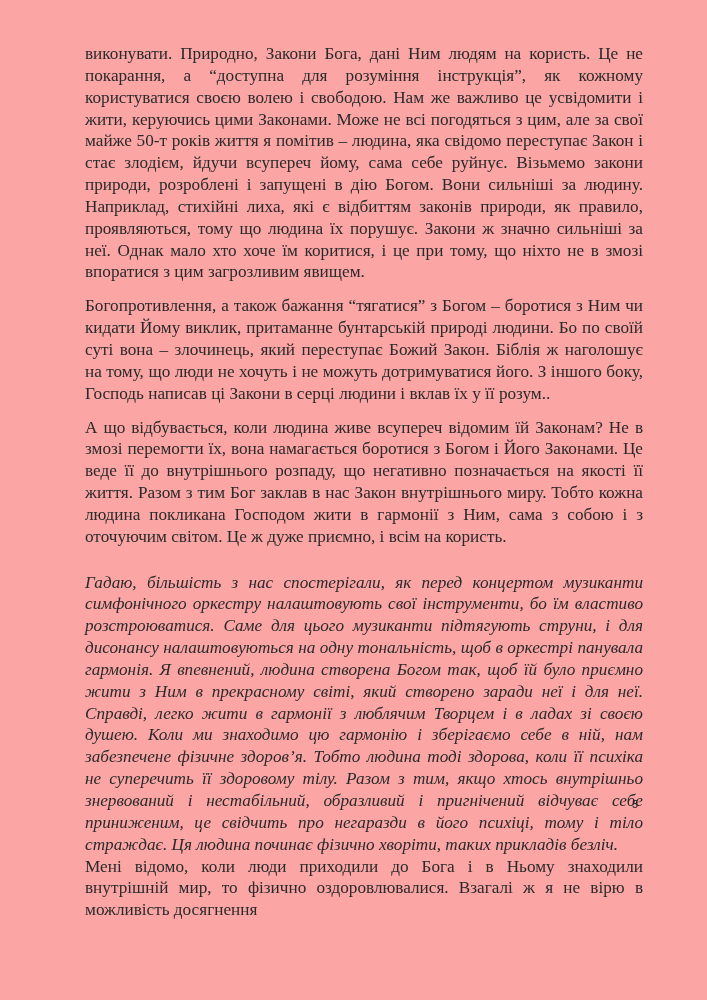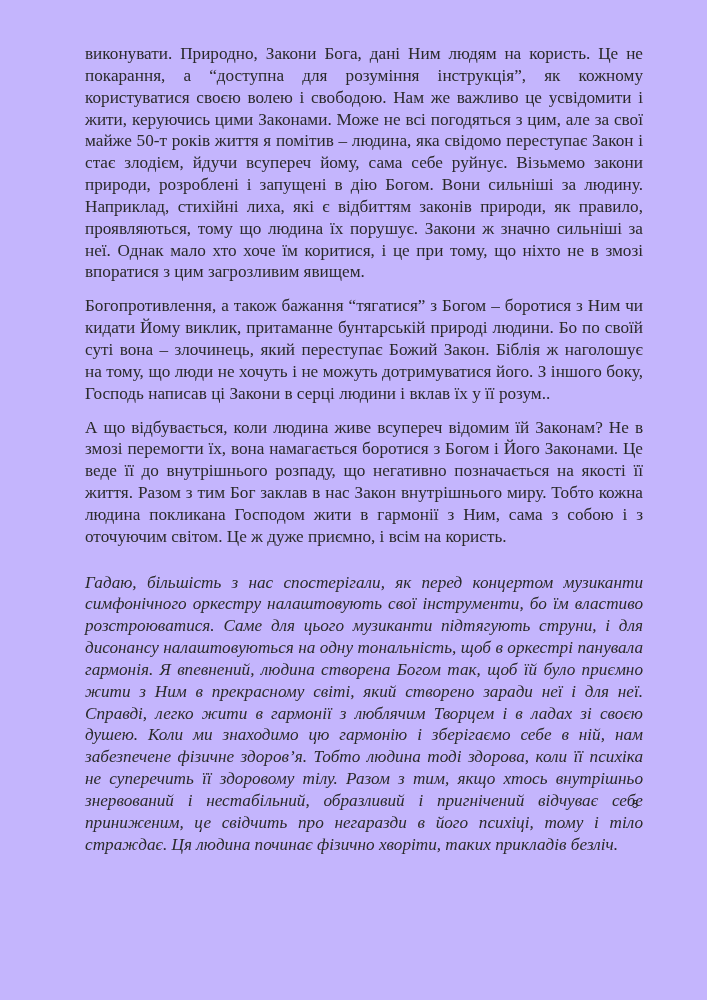--- a/index.html
+++ b/index.html
@@ -1,18 +1,18 @@
 <!DOCTYPE html>
 <html><head>
 <meta charset="utf-8">
 <style>
   html, body { margin: 0; padding: 0; background: #ffffff; }
   body { width: 707px; height: 1000px; position: relative; overflow: hidden; }
   .page {
-    position: absolute; left: 0; top: 0; width: 707px; height: 1000px; background: #c4b5fd;
+    position: absolute; left: 0; top: 0; width: 707px; height: 1000px; background: #fca5a5;
   }
   .content {
     position: absolute; left: 85px; top: 43px; width: 558px;
     font-family: "Liberation Serif", "DejaVu Serif", serif;
     font-size: 17.2px; line-height: 21.85px; color: #2a2a2a;
     text-align: justify;
   }
   .content p { margin: 0; }
   .gap-s { margin-top: 12px !important; }
   .gap-l { margin-top: 24px !important; font-style: italic; }
@@ -24,15 +24,16 @@
 </style>
 </head>
 <body>
 
 <div class="page">
   <div class="content">
     <p>виконувати. Природно, Закони Бога, дані Ним людям на користь. Це не покарання, а “доступна для розуміння інструкція”, як кожному користуватися своєю волею і свободою. Нам же важливо це усвідомити і жити, керуючись цими  Законами. Може не всі погодяться з цим, але за свої майже 50-т років життя я помітив – людина, яка свідомо переступає Закон і стає злодієм, йдучи всупереч йому, сама себе руйнує. Візьмемо закони природи, розроблені і запущені в дію Богом. Вони сильніші за людину. Наприклад, стихійні лиха, які є відбиттям законів природи, як правило, проявляються, тому що людина їх порушує. Закони ж значно сильніші за неї. Однак мало хто хоче їм коритися, і це при тому, що ніхто не в змозі впоратися з цим загрозливим явищем.</p>
     <p class="gap-s">Богопротивлення, а також бажання  “тягатися” з Богом – боротися з Ним чи кидати Йому виклик, притаманне бунтарській природі людини. Бо по своїй суті вона – злочинець, який переступає Божий Закон. Біблія ж наголошує на тому, що люди не хочуть і не можуть дотримуватися його. З іншого боку, Господь написав ці Закони в серці людини і вклав їх у її розум..</p>
     <p class="gap-s">А що відбувається, коли людина живе всупереч відомим їй Законам? Не в змозі перемогти їх, вона намагається боротися з Богом і Його Законами. Це веде її до внутрішнього розпаду, що негативно позначається на якості її життя. Разом з тим Бог заклав в нас Закон внутрішнього миру. Тобто кожна людина покликана Господом жити в гармонії з Ним, сама з собою і з оточуючим світом. Це ж дуже приємно, і всім на користь.</p>
     <p class="gap-l">Гадаю, більшість з нас спостерігали, як перед концертом музиканти симфонічного оркестру налаштовують свої інструменти, бо їм властиво розстроюватися. Саме для цього музиканти підтягують струни, і для дисонансу налаштовуються на одну тональність, щоб в оркестрі панувала  гармонія. Я впевнений, людина створена Богом так, щоб їй було приємно жити з Ним в прекрасному світі, який створено заради неї і для неї. Справді, легко жити в гармонії з люблячим Творцем і в ладах зі своєю душею. Коли ми  знаходимо цю гармонію і зберігаємо себе в ній, нам забезпечене фізичне здоров’я. Тобто людина тоді здорова, коли її психіка не суперечить її здоровому тілу. Разом з тим, якщо хтось внутрішньо знервований і нестабільний, образливий і пригнічений відчуває себе приниженим, це свідчить про негаразди в його психіці, тому і тіло страждає. Ця людина починає фізично хворіти, таких прикладів безліч.</p>
+    <p>Мені відомо, коли люди приходили до Бога і в Ньому знаходили внутрішній мир, то фізично оздоровлювалися. Взагалі ж я не вірю в можливість досягнення</p>
   </div>
   <div class="page-number">5</div>
 </div>
 
 </body></html>

